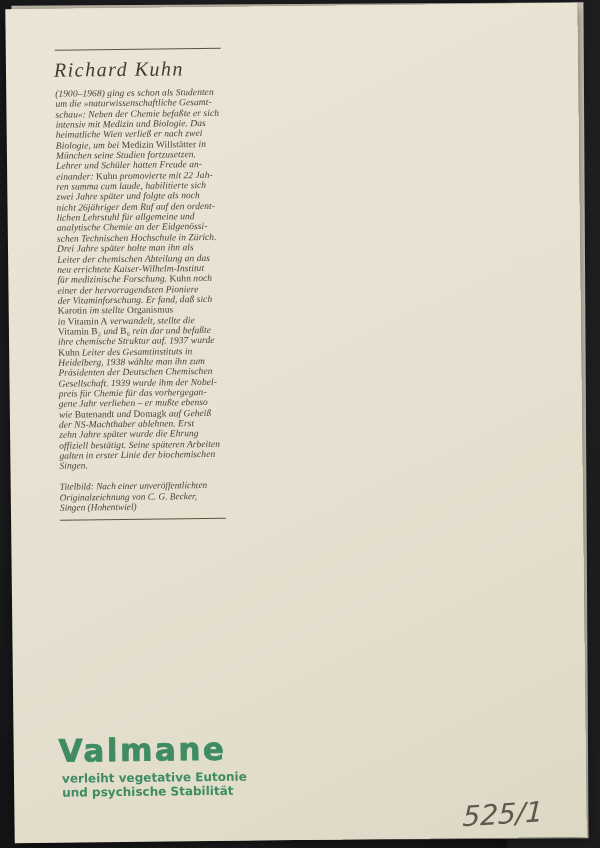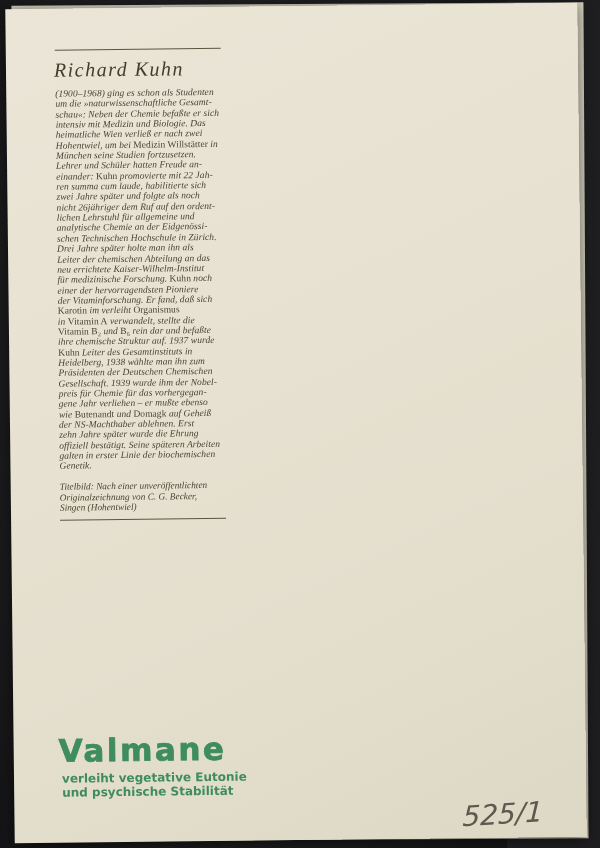--- a/index.html
+++ b/index.html
@@ -128,52 +128,52 @@
     <div class="rule rule-top"></div>
 
     <div class="article-title">Richard Kuhn</div>
 
     <div class="article-body">
         <div class="text-line"><span>(1900–1968) ging es schon als Studenten</span></div>
         <div class="text-line"><span>um die »naturwissenschaftliche Gesamt-</span></div>
         <div class="text-line"><span>schau«: Neben der Chemie befaßte er sich</span></div>
         <div class="text-line"><span>intensiv mit Medizin und Biologie. Das</span></div>
         <div class="text-line"><span>heimatliche Wien verließ er nach zwei</span></div>
-        <div class="text-line"><span>Hohentwiel, um bei </span><span class="roman">Medizin Willstätter</span><span> in</span></div>
+        <div class="text-line"><span>Biologie, um bei </span><span class="roman">Medizin Willstätter</span><span> in</span></div>
         <div class="text-line"><span>München seine Studien fortzusetzen.</span></div>
         <div class="text-line"><span>Lehrer und Schüler hatten Freude an-</span></div>
         <div class="text-line"><span>einander: </span><span class="roman">Kuhn</span><span> promovierte mit 22 Jah-</span></div>
         <div class="text-line"><span>ren summa cum laude, habilitierte sich</span></div>
         <div class="text-line"><span>zwei Jahre später und folgte als noch</span></div>
         <div class="text-line"><span>nicht 26jähriger dem Ruf auf den ordent-</span></div>
         <div class="text-line"><span>lichen Lehrstuhl für allgemeine und</span></div>
         <div class="text-line"><span>analytische Chemie an der Eidgenössi-</span></div>
         <div class="text-line"><span>schen Technischen Hochschule in Zürich.</span></div>
         <div class="text-line"><span>Drei Jahre später holte man ihn als</span></div>
         <div class="text-line"><span>Leiter der chemischen Abteilung an das</span></div>
         <div class="text-line"><span>neu errichtete Kaiser-Wilhelm-Institut</span></div>
         <div class="text-line"><span>für medizinische Forschung. </span><span class="roman">Kuhn</span><span> noch</span></div>
         <div class="text-line"><span>einer der hervorragendsten Pioniere</span></div>
         <div class="text-line"><span>der Vitaminforschung. Er fand, daß sich</span></div>
-        <div class="text-line"><span class="roman">Karotin</span><span> im verleiht </span><span class="roman">Organismus</span></div>
+        <div class="text-line"><span class="roman">Karotin</span><span> im stellte </span><span class="roman">Organismus</span></div>
         <div class="text-line"><span>in </span><span class="roman">Vitamin A</span><span> verwandelt, stellte die</span></div>
         <div class="text-line"><span class="roman">Vitamin B₂</span><span> und </span><span class="roman">B₆</span><span> rein dar und befaßte</span></div>
         <div class="text-line"><span>ihre chemische Struktur auf. 1937 wurde</span></div>
         <div class="text-line"><span class="roman">Kuhn</span><span> Leiter des Gesamtinstituts in</span></div>
         <div class="text-line"><span>Heidelberg, 1938 wählte man ihn zum</span></div>
         <div class="text-line"><span>Präsidenten der Deutschen Chemischen</span></div>
         <div class="text-line"><span>Gesellschaft. 1939 wurde ihm der Nobel-</span></div>
         <div class="text-line"><span>preis für Chemie für das vorhergegan-</span></div>
         <div class="text-line"><span>gene Jahr verliehen – er mußte ebenso</span></div>
         <div class="text-line"><span>wie </span><span class="roman">Butenandt</span><span> und </span><span class="roman">Domagk</span><span> auf Geheiß</span></div>
         <div class="text-line"><span>der NS-Machthaber ablehnen. Erst</span></div>
         <div class="text-line"><span>zehn Jahre später wurde die Ehrung</span></div>
         <div class="text-line"><span>offiziell bestätigt. Seine späteren Arbeiten</span></div>
         <div class="text-line"><span>galten in erster Linie der biochemischen</span></div>
-        <div class="text-line"><span>Genetik.</span></div>
+        <div class="text-line"><span>Singen.</span></div>
       </div>
 
     <div class="article-credit">
       <div>Titelbild: Nach einer unveröffentlichten</div>
       <div>Originalzeichnung von C. G. Becker,</div>
       <div>Singen (Hohentwiel)</div>
     </div>
 
     <div class="rule rule-bottom"></div>
 

